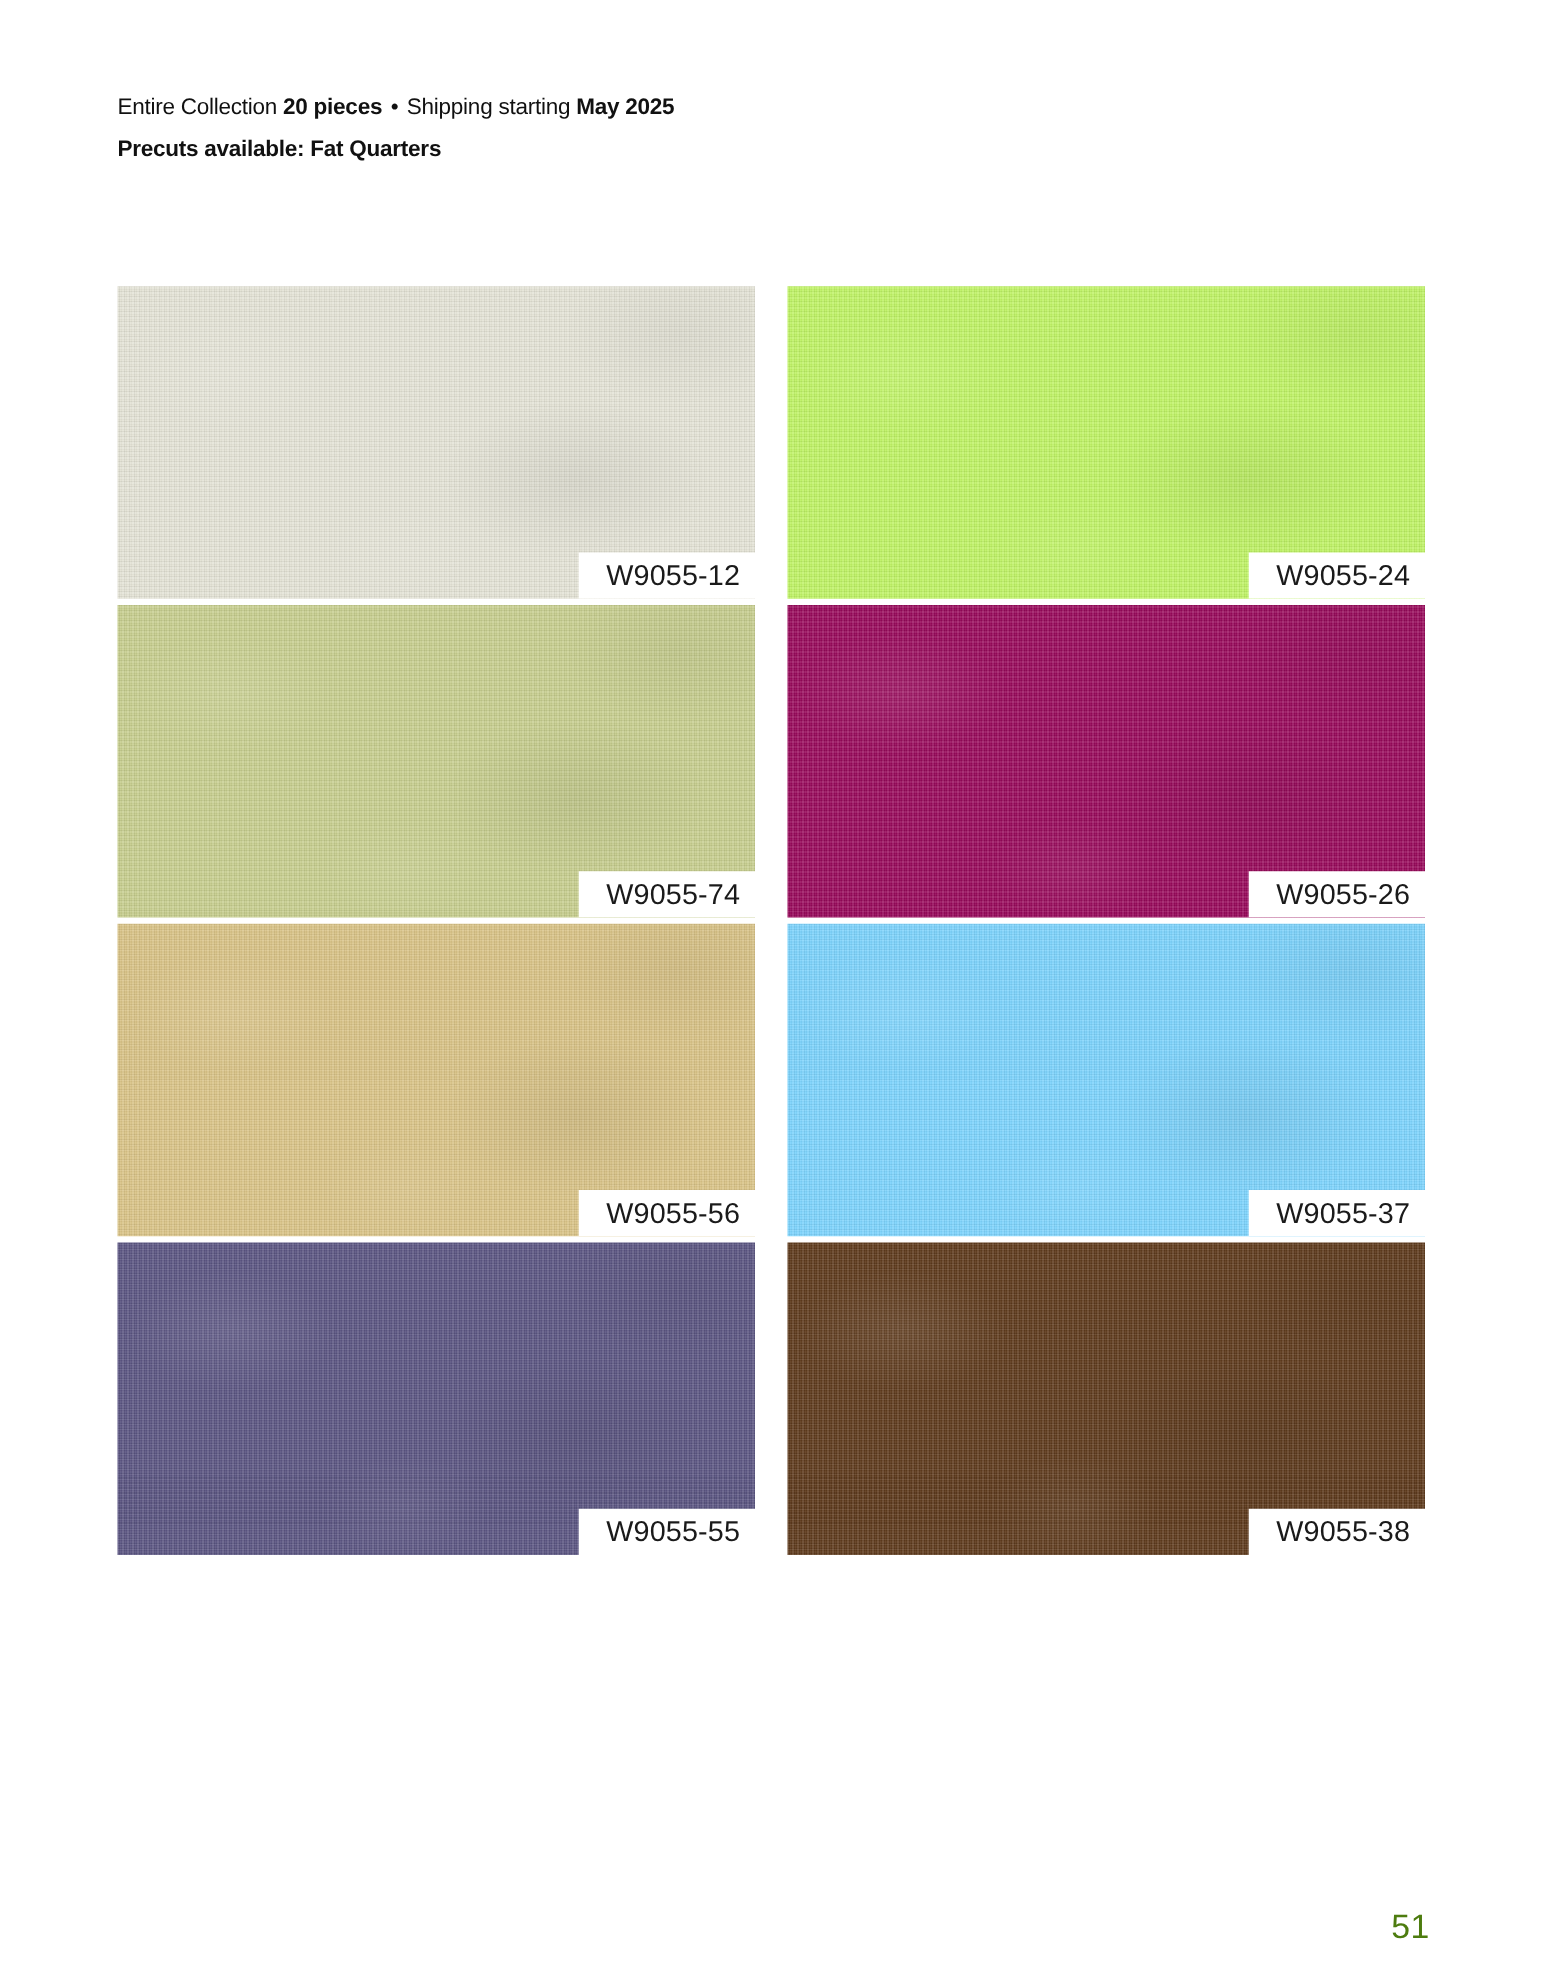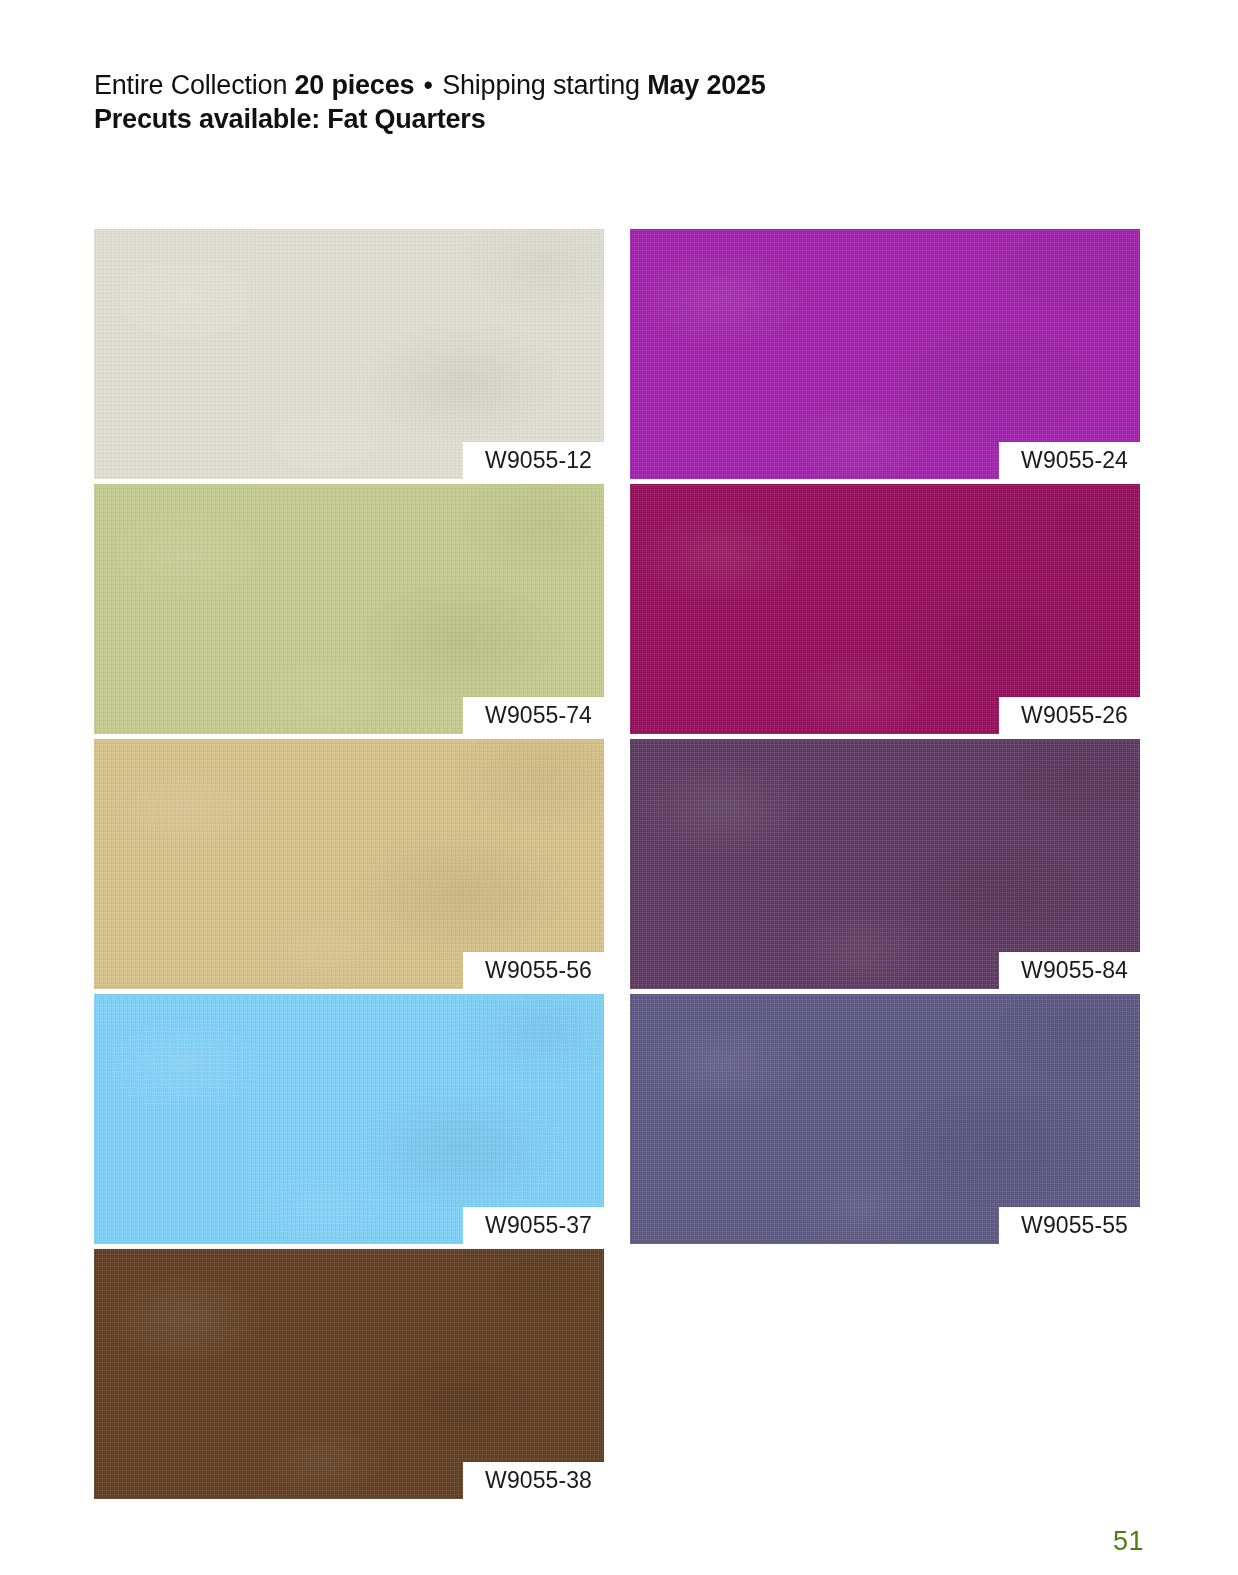--- a/index.html
+++ b/index.html
@@ -24,21 +24,21 @@
   }
 
   
   .header {
     position: absolute;
     left: 94px;
     top: 68px;
     width: 1050px;
   }
   .header-line {
-    font-size: 27px;
+    font-size: 18px;
     line-height: 34px;
     letter-spacing: -0.2px;
     white-space: nowrap;
     color: #111111;
   }
   .hl-reg { font-weight: 400; }
   .hl-bold { font-weight: 700; }
   .bullet-sep {
     font-weight: 400;
     padding: 0 2px;
@@ -137,21 +137,21 @@
   </div>
 
   <div class="grid">
 
     <div class="swatch" style="background-color:#E3E2D5">
       <div class="weave"></div>
       <div class="mottle"></div>
       <div class="swatch-label">W9055-12</div>
     </div>
 
-    <div class="swatch" style="background-color:#a21caf">
+    <div class="swatch" style="background-color:#bef264">
       <div class="weave"></div>
       <div class="mottle"></div>
       <div class="swatch-label">W9055-24</div>
     </div>
 
     <div class="swatch" style="background-color:#C6CD8D">
       <div class="weave"></div>
       <div class="mottle"></div>
       <div class="swatch-label">W9055-74</div>
     </div>
@@ -161,25 +161,20 @@
       <div class="mottle"></div>
       <div class="swatch-label">W9055-26</div>
     </div>
 
     <div class="swatch" style="background-color:#D9C387">
       <div class="weave"></div>
       <div class="mottle"></div>
       <div class="swatch-label">W9055-56</div>
     </div>
 
-    <div class="swatch" style="background-color:#5B3560">
-      <div class="weave"></div>
-      <div class="mottle"></div>
-      <div class="swatch-label">W9055-84</div>
-    </div>
 
     <div class="swatch" style="background-color:#7dd3fc">
       <div class="weave"></div>
       <div class="mottle"></div>
       <div class="swatch-label">W9055-37</div>
     </div>
 
     <div class="swatch" style="background-color:#5B5582">
       <div class="weave"></div>
       <div class="mottle"></div>

